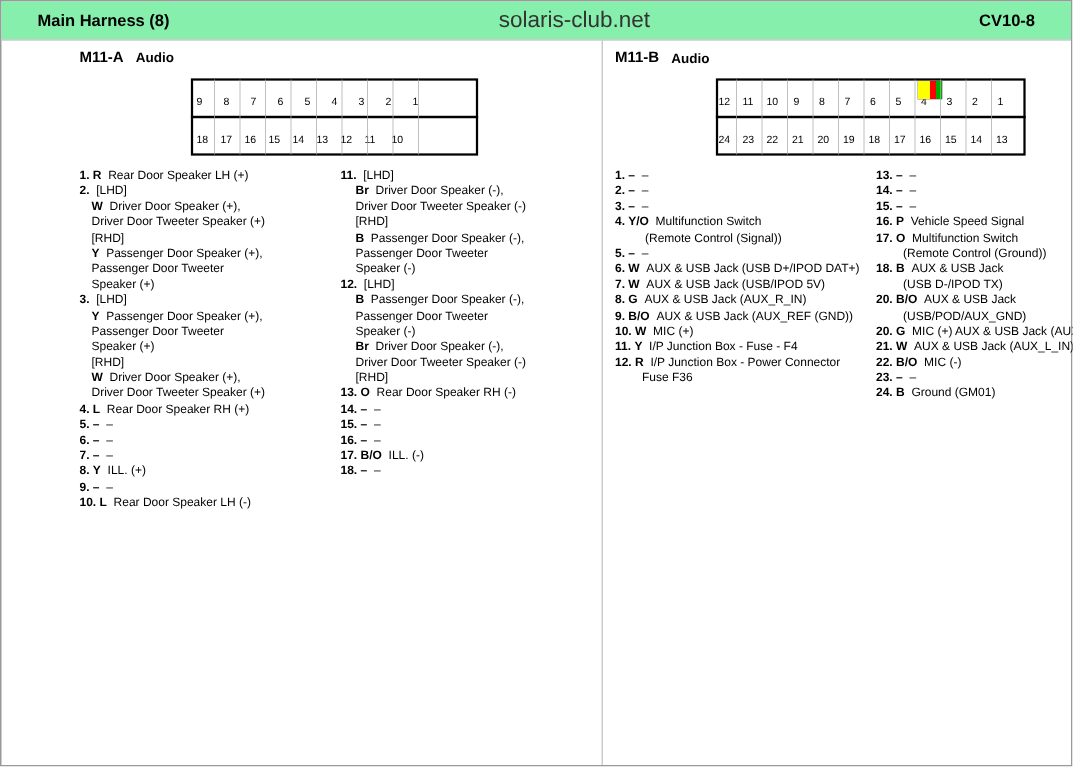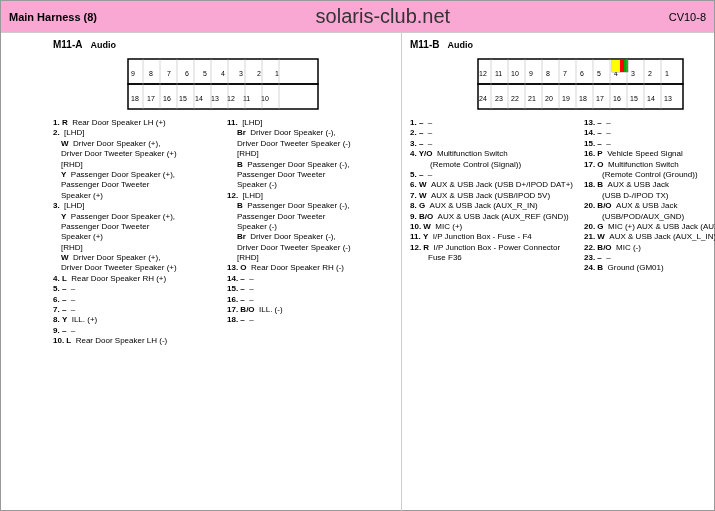--- a/index.html
+++ b/index.html
@@ -15,35 +15,35 @@
     .page-container {
       width: 715px;
       height: 511px;
       border: 1px solid #999;
       position: relative;
     }
     .header {
       display: flex;
       justify-content: space-between;
       align-items: center;
-      padding: 4px 8px;
+      padding: 4px 24px;
       border-bottom: 1px solid #ccc;
-      background: #f9a8d4;
+      background: #86efac;
     }
     .header-title {
       font-size: 11px;
       font-weight: bold;
     }
     .header-site {
-      font-size: 20px;
+      font-size: 15px;
       color: #333;
     }
     .header-code {
       font-size: 11px;
-      font-weight: normal;
+      font-weight: bold;
     }
     .content {
       display: flex;
       width: 100%;
       height: calc(511px - 28px);
       margin-left: 44px;
     }
     .panel {
       flex: 1;
       padding: 6px 8px;

